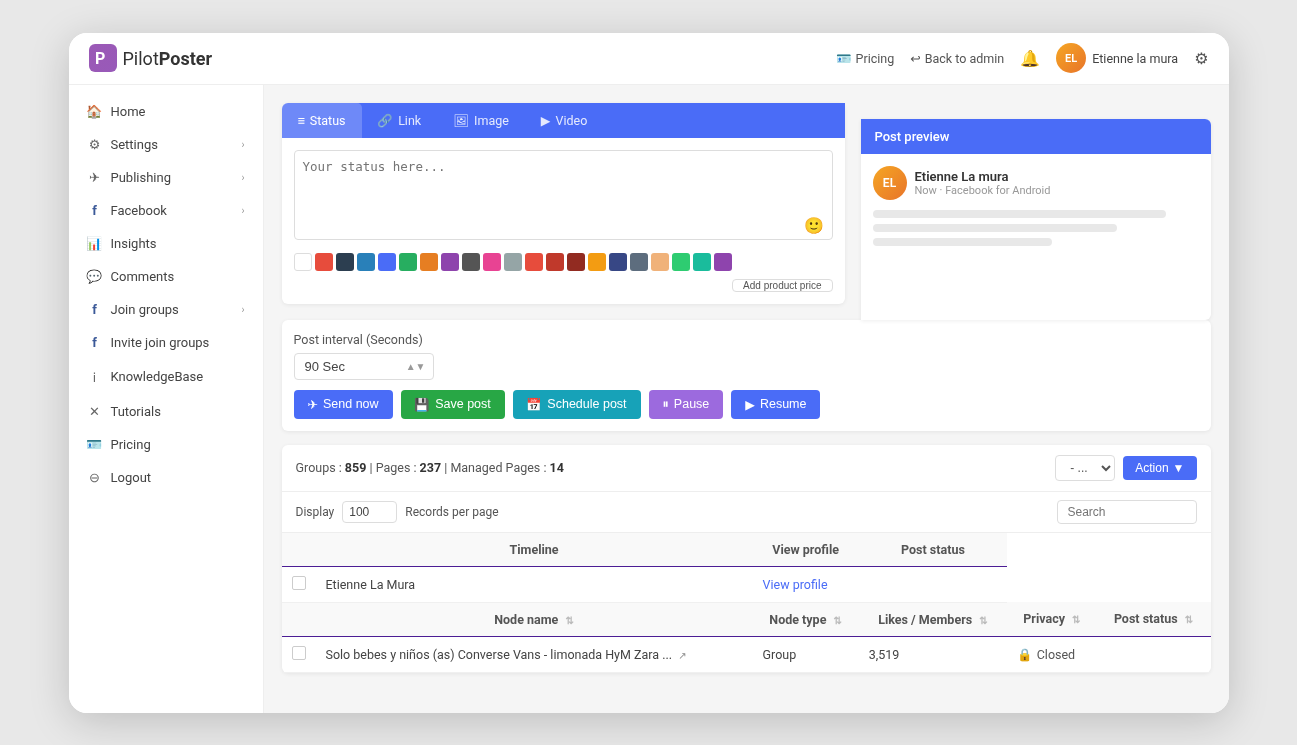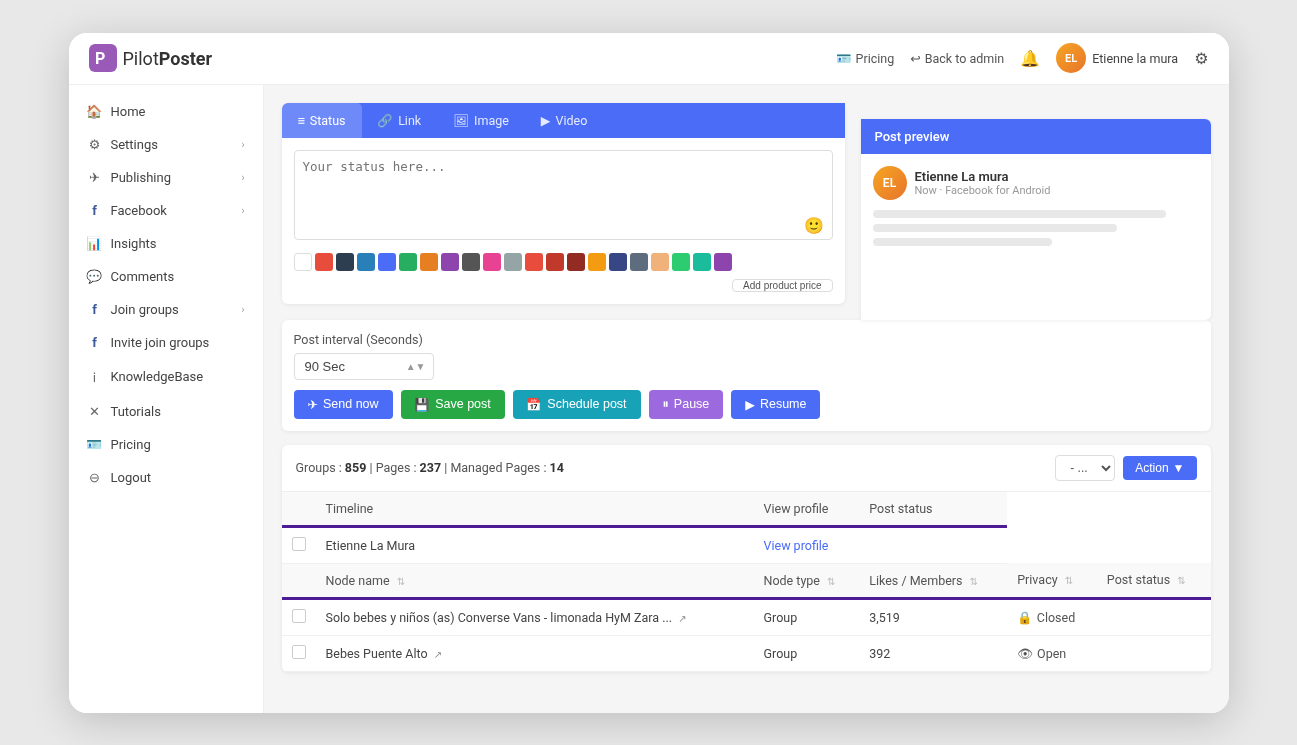--- a/index.html
+++ b/index.html
@@ -418,24 +418,24 @@
       outline: none;
     }
     table {
       width: 100%;
       border-collapse: collapse;
       font-size: 12.5px;
     }
     th {
       background: #f9f9f9;
       padding: 9px 10px;
-      text-align: left;
-      color: #555;
-      font-weight: 400;
-      border-bottom: 3px solid #4c1d95;
+      text-align: center;
+      color: #555;
+      font-weight: 700;
+      border-bottom: 1px solid #4c1d95;
       white-space: nowrap;
     }
     td {
       padding: 9px 10px;
       border-bottom: 1px solid #f0f0f0;
       color: #444;
     }
     .sort-icon { color: #bbb; margin-left: 4px; font-size: 10px; }
     .checkbox-col { width: 30px; }
     .checkbox {
@@ -680,20 +680,26 @@
           <strong>14</strong>
           <div class="table-stats-right">
             <select class="filter-select">
               <option>- ...</option>
             </select>
             <button class="action-dropdown">
               <span>Action</span>
               <span>▼</span>
             </button>
           </div>
+        </div>
+        <div class="table-controls">
+          <span class="display-label">Display</span>
+          <input type="number" class="records-select" value="100" style="">
+          <span class="display-label">Records per page</span>
+          <input type="text" class="search-input" placeholder="Search" style="">
         </div>
         <table>
           <thead>
             <tr>
               <th class="checkbox-col"></th>
               <th>Timeline</th>
               <th>View profile</th>
               <th>Post status</th>
             </tr>
             <tr style="background:#fff;">
@@ -733,31 +739,18 @@
     <td>Group</td>
     <td>3,519</td>
     <td>
       <span class="badge-closed">
         <span>🔒</span>
         Closed
       </span>
     </td>
     <td></td>
   </tr>
-              <tr>
-    <td><span class="checkbox"></span></td>
-    <td>Bebes Puente Alto <span class="ext-link">↗</span></td>
-    <td>Group</td>
-    <td>392</td>
-    <td>
-      <span class="badge-open">
-        <span>👁</span>
-        Open
-      </span>
-    </td>
-    <td></td>
-  </tr>
             </tbody>
         </table>
       </div>
     </div>
   </div>
 </div>
 
 </body></html>

